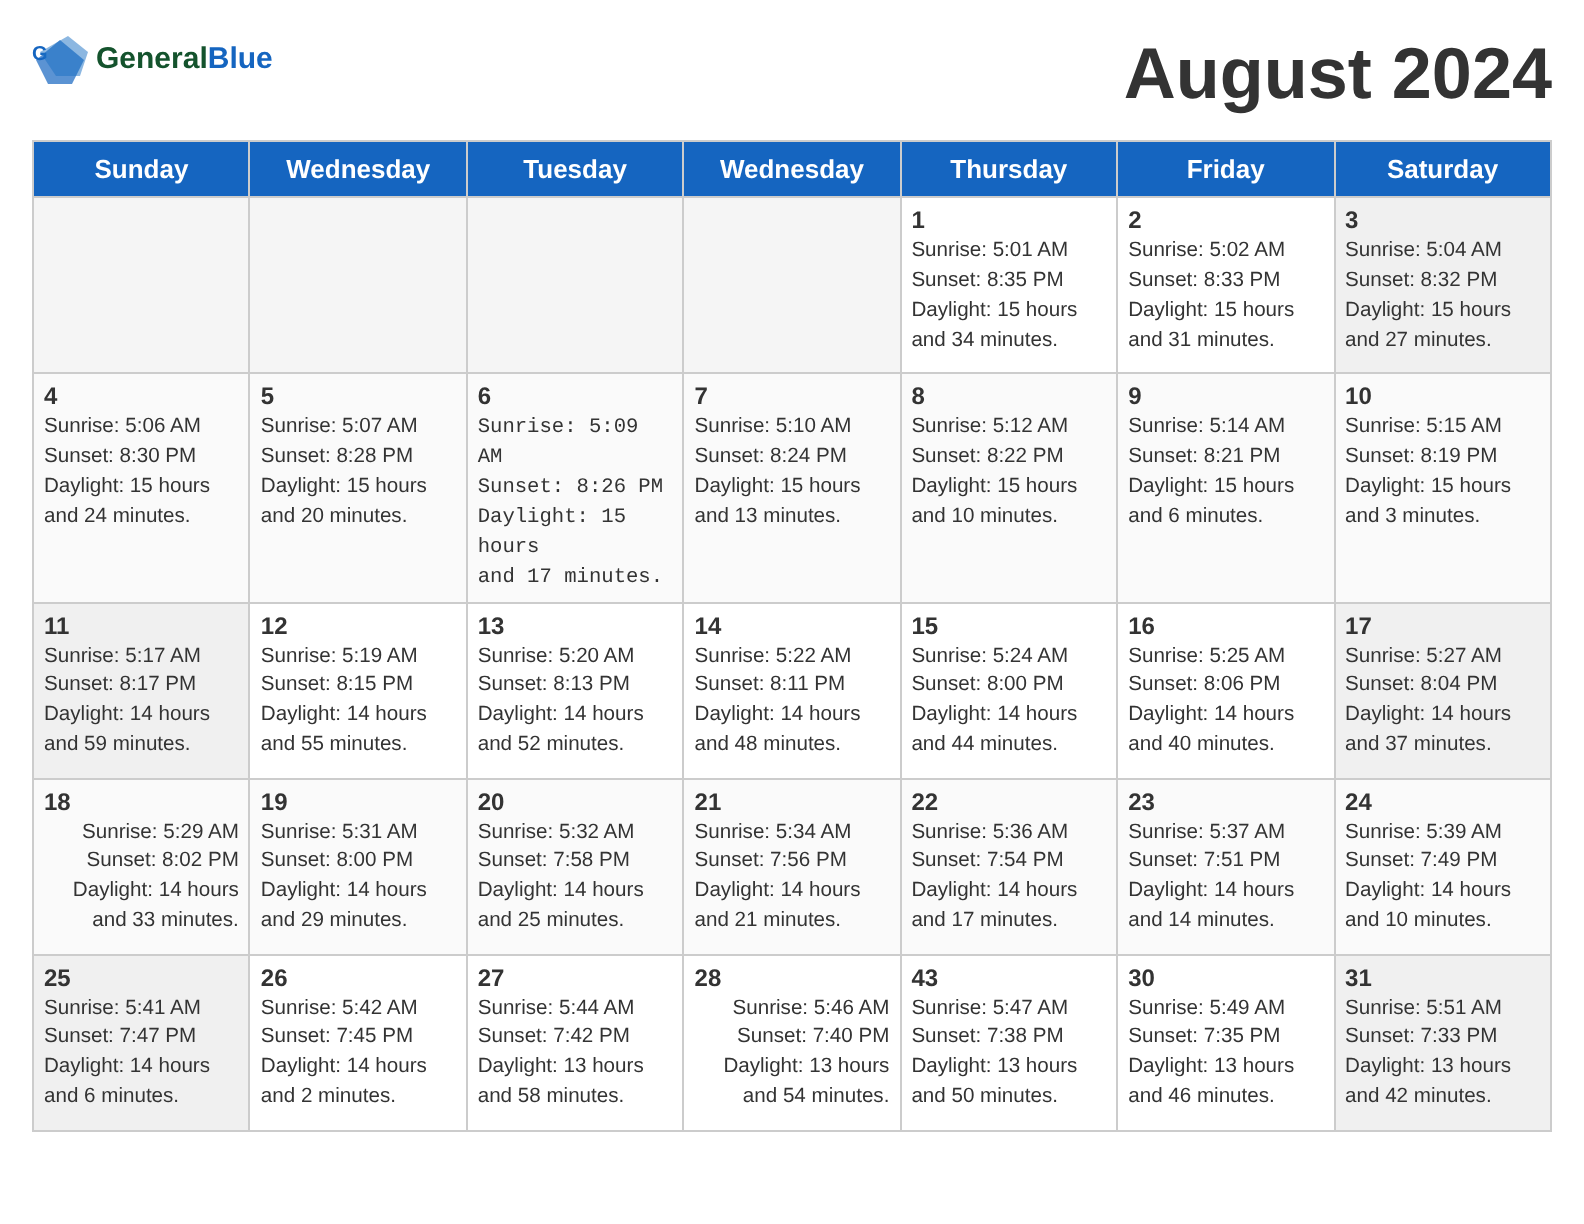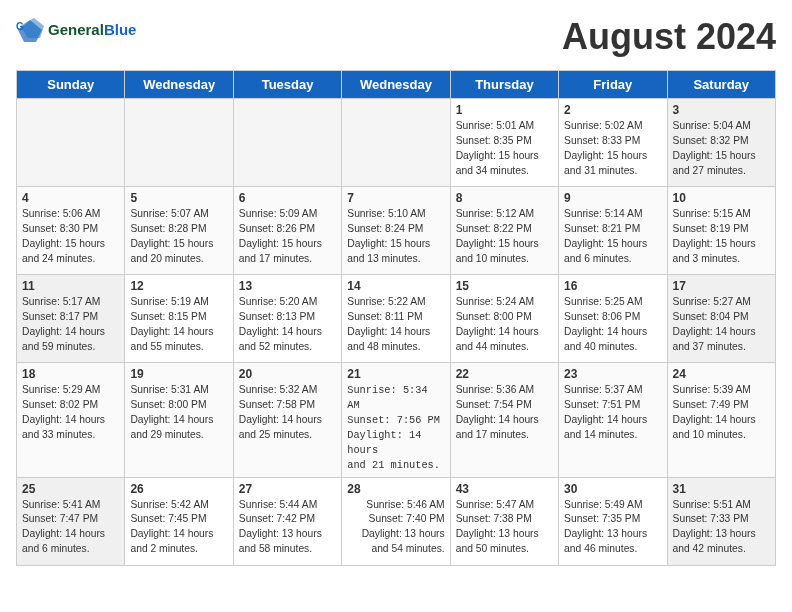--- a/index.html
+++ b/index.html
@@ -152,21 +152,21 @@
         </td>
         <td>
           <span class="day-number">5</span>
           <div class="day-info" style="white-space: pre-line;">Sunrise: 5:07 AM
 Sunset: 8:28 PM
 Daylight: 15 hours
 and 20 minutes.</div>
         </td>
         <td>
           <span class="day-number">6</span>
-          <div class="day-info" style="white-space: pre-line;">Sunrise: 5:09 AM
+          <div class="day-info" style="white-space: pre-line; font-family: Liberation Mono, monospace;">Sunrise: 5:09 AM
 Sunset: 8:26 PM
 Daylight: 15 hours
 and 17 minutes.</div>
         </td>
         <td>
           <span class="day-number">7</span>
           <div class="day-info" style="white-space: pre-line;">Sunrise: 5:10 AM
 Sunset: 8:24 PM
 Daylight: 15 hours
 and 13 minutes.</div>
@@ -240,42 +240,42 @@
           <span class="day-number">17</span>
           <div class="day-info" style="white-space: pre-line;">Sunrise: 5:27 AM
 Sunset: 8:04 PM
 Daylight: 14 hours
 and 37 minutes.</div>
         </td>
       </tr>
       <tr>
         <td class="weekend">
           <span class="day-number">18</span>
-          <div class="day-info" style="white-space: pre-line;">Sunrise: 5:29 AM
+          <div class="day-info" style="white-space: pre-line; text-align: right;">Sunrise: 5:29 AM
 Sunset: 8:02 PM
 Daylight: 14 hours
 and 33 minutes.</div>
         </td>
         <td>
           <span class="day-number">19</span>
           <div class="day-info" style="white-space: pre-line;">Sunrise: 5:31 AM
 Sunset: 8:00 PM
 Daylight: 14 hours
 and 29 minutes.</div>
         </td>
         <td>
           <span class="day-number">20</span>
           <div class="day-info" style="white-space: pre-line;">Sunrise: 5:32 AM
 Sunset: 7:58 PM
 Daylight: 14 hours
 and 25 minutes.</div>
         </td>
         <td>
           <span class="day-number">21</span>
-          <div class="day-info" style="white-space: pre-line; font-family: Liberation Mono, monospace;">Sunrise: 5:34 AM
+          <div class="day-info" style="white-space: pre-line;">Sunrise: 5:34 AM
 Sunset: 7:56 PM
 Daylight: 14 hours
 and 21 minutes.</div>
         </td>
         <td>
           <span class="day-number">22</span>
           <div class="day-info" style="white-space: pre-line;">Sunrise: 5:36 AM
 Sunset: 7:54 PM
 Daylight: 14 hours
 and 17 minutes.</div>

